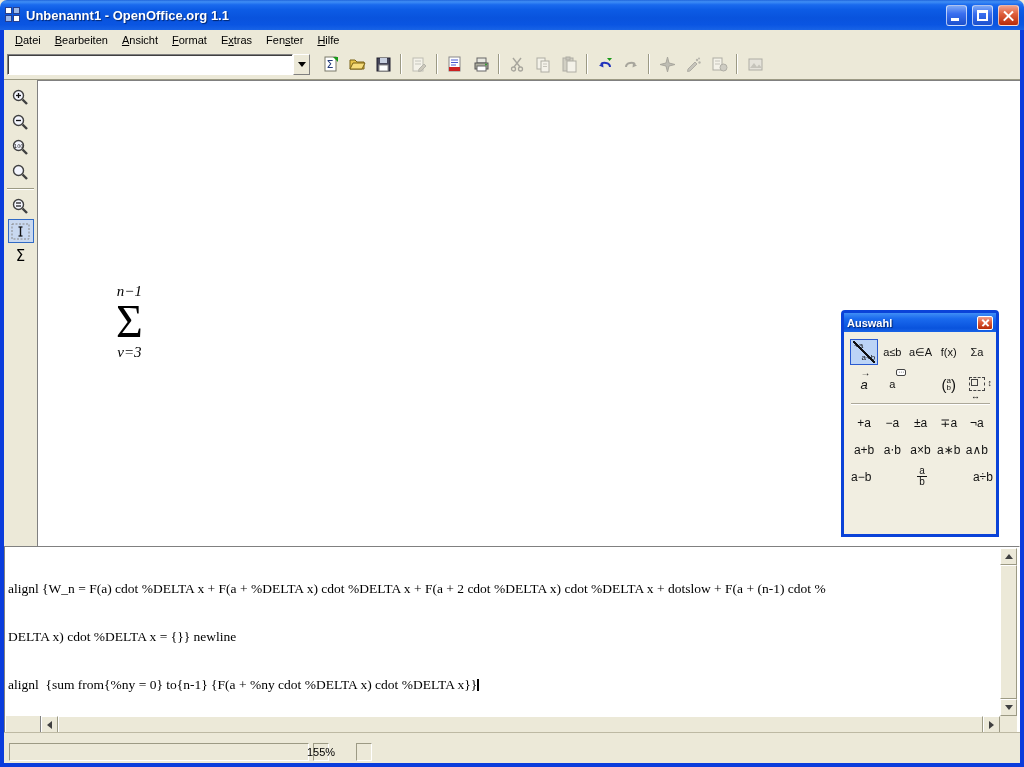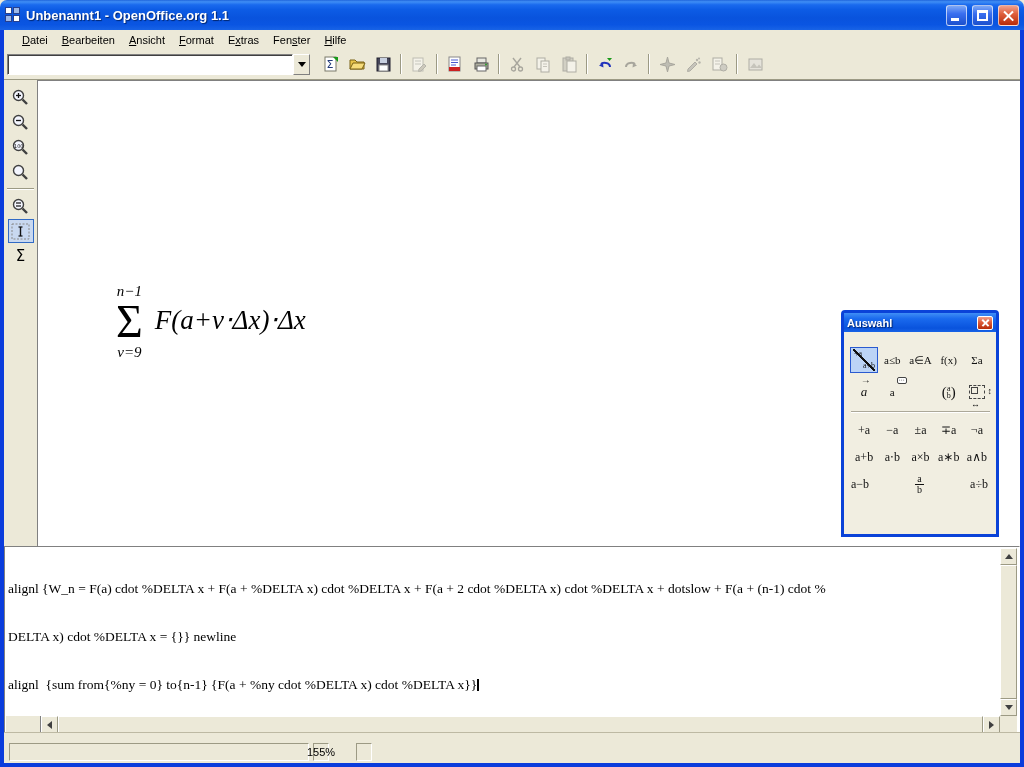--- a/index.html
+++ b/index.html
@@ -28,21 +28,21 @@
   .tbtn .max-glyph { position:absolute; left:4px; top:4px; width:11px; height:11px; border:2px solid #fff; border-top-width:3px; }
   .tbtn .x1,.tbtn .x2 { position:absolute; left:3px; top:9px; width:13px; height:2.4px; background:#fff; }
   .tbtn .x1{ transform:rotate(45deg);} .tbtn .x2{ transform:rotate(-45deg);}
   .b-left,.b-right,.b-bottom { position:absolute; background:#0a3cdc; z-index:5; }
   .b-left{ left:0; top:30px; bottom:0; width:4px; }
   .b-right{ right:0; top:30px; bottom:0; width:4px; }
   .b-bottom{ left:0; right:0; bottom:0; height:4px; }
 
   
   .menubar { position:absolute; top:30px; left:4px; right:4px; height:19px;
-    background:#ece9d8; display:flex; align-items:center; padding-left:11px; }
+    background:#ece9d8; display:flex; align-items:center; padding-left:4px; }
   .menu-item { padding:2px 7px; color:#000; }
   .menu-item u { text-decoration:underline; }
 
   
   .toolbar { position:absolute; top:49px; left:4px; right:4px; height:31px; background:#ece9d8;
     border-bottom:1px solid #9c9a84; box-shadow:0 1px 0 #ffffff; display:flex; align-items:center; padding-left:3px; }
   .combo { display:flex; height:21px; width:303px; }
   .combo input { width:286px; height:21px; border:1px solid #808080; border-bottom-color:#fff; border-right-color:#fff;
     box-shadow: inset 1px 1px 0 #404040; background:#fff; font-size:11px; padding:0 3px; outline:none;}
   .combo .drop { width:17px; height:21px; background:#ece9d8; border:1px solid; border-color:#fff #808080 #808080 #fff;
@@ -113,21 +113,21 @@
   
   .palette { position:absolute; left:841px; top:310px; width:158px; height:227px;
     border:3px solid #0a42d8; border-radius:4px 4px 0 0; background:#f1eee1; z-index:10; }
   .ptitle { height:19px; background:linear-gradient(180deg,#3f8ef5 0%,#1a6aee 30%,#0953dd 80%,#1863e6 100%);
     display:flex; align-items:center; padding:0 3px;gap:8px; }
   .ptitle-text { color:#fff; font-weight:bold; font-size:11px; flex:1; text-shadow:1px 1px 1px #00256e; }
   .pclose { width:16px; height:14px; border-radius:2px; border:1px solid #fff; position:relative;
     background:linear-gradient(180deg,#f0a08c 0%,#e0613f 40%,#b72b09 100%); }
   .pclose .x1,.pclose .x2 { position:absolute; left:3px; top:5.5px; width:9px; height:1.8px; background:#fff; }
   .pclose .x1{transform:rotate(45deg);} .pclose .x2{transform:rotate(-45deg);}
-  .pbody { padding:15px 5px 0 6px; font-family:Liberation Serif, serif; }
+  .pbody { padding:7px 5px 0 6px; font-family:Liberation Sans, sans-serif; }
   .prow { display:flex; }
   .pbtn { width:29px; height:26px; display:flex; align-items:center; justify-content:center;
     font-size:11px; color:#111; border:1px solid transparent; }
   .pbtn.op { font-size:12px; height:27px; }
   .pbtn.selected { border:1px solid #2a5ad0; background:#bcd4f6; }
   .pbtn.empty { visibility:hidden; }
   .psep { border-top:1px solid #aca899; border-bottom:1px solid #fff; margin:6px 1px 4px 1px; }
   .diag { position:relative; width:22px; height:22px; font-size:8px; line-height:8px; }
   .diag .t { position:absolute; top:1px; left:1px; }
   .diag .b { position:absolute; bottom:1px; right:0; }
@@ -360,23 +360,22 @@
         <span class="sigma-glyph">Σ</span>
       </div>
     </div>
 
     <div class="workarea">
       <div class="formula">
         <div class="sumline">
           <div class="sum-sym">
             <div class="sum-upper">n−1</div>
             <div class="sum-sigma">Σ</div>
-            <div class="sum-lower">v=9</div>
+            <div class="sum-lower">v=3</div>
           </div>
-          <div class="sum-body">F(a+v⋅Δx)⋅Δx</div>
         </div>
       </div>
     </div>
   </div>
 
   <div class="dockstrip">
     <span class="grip"></span>
     <span class="chev"></span>
     <span class="grip"></span>
     <span class="dsep"></span>

